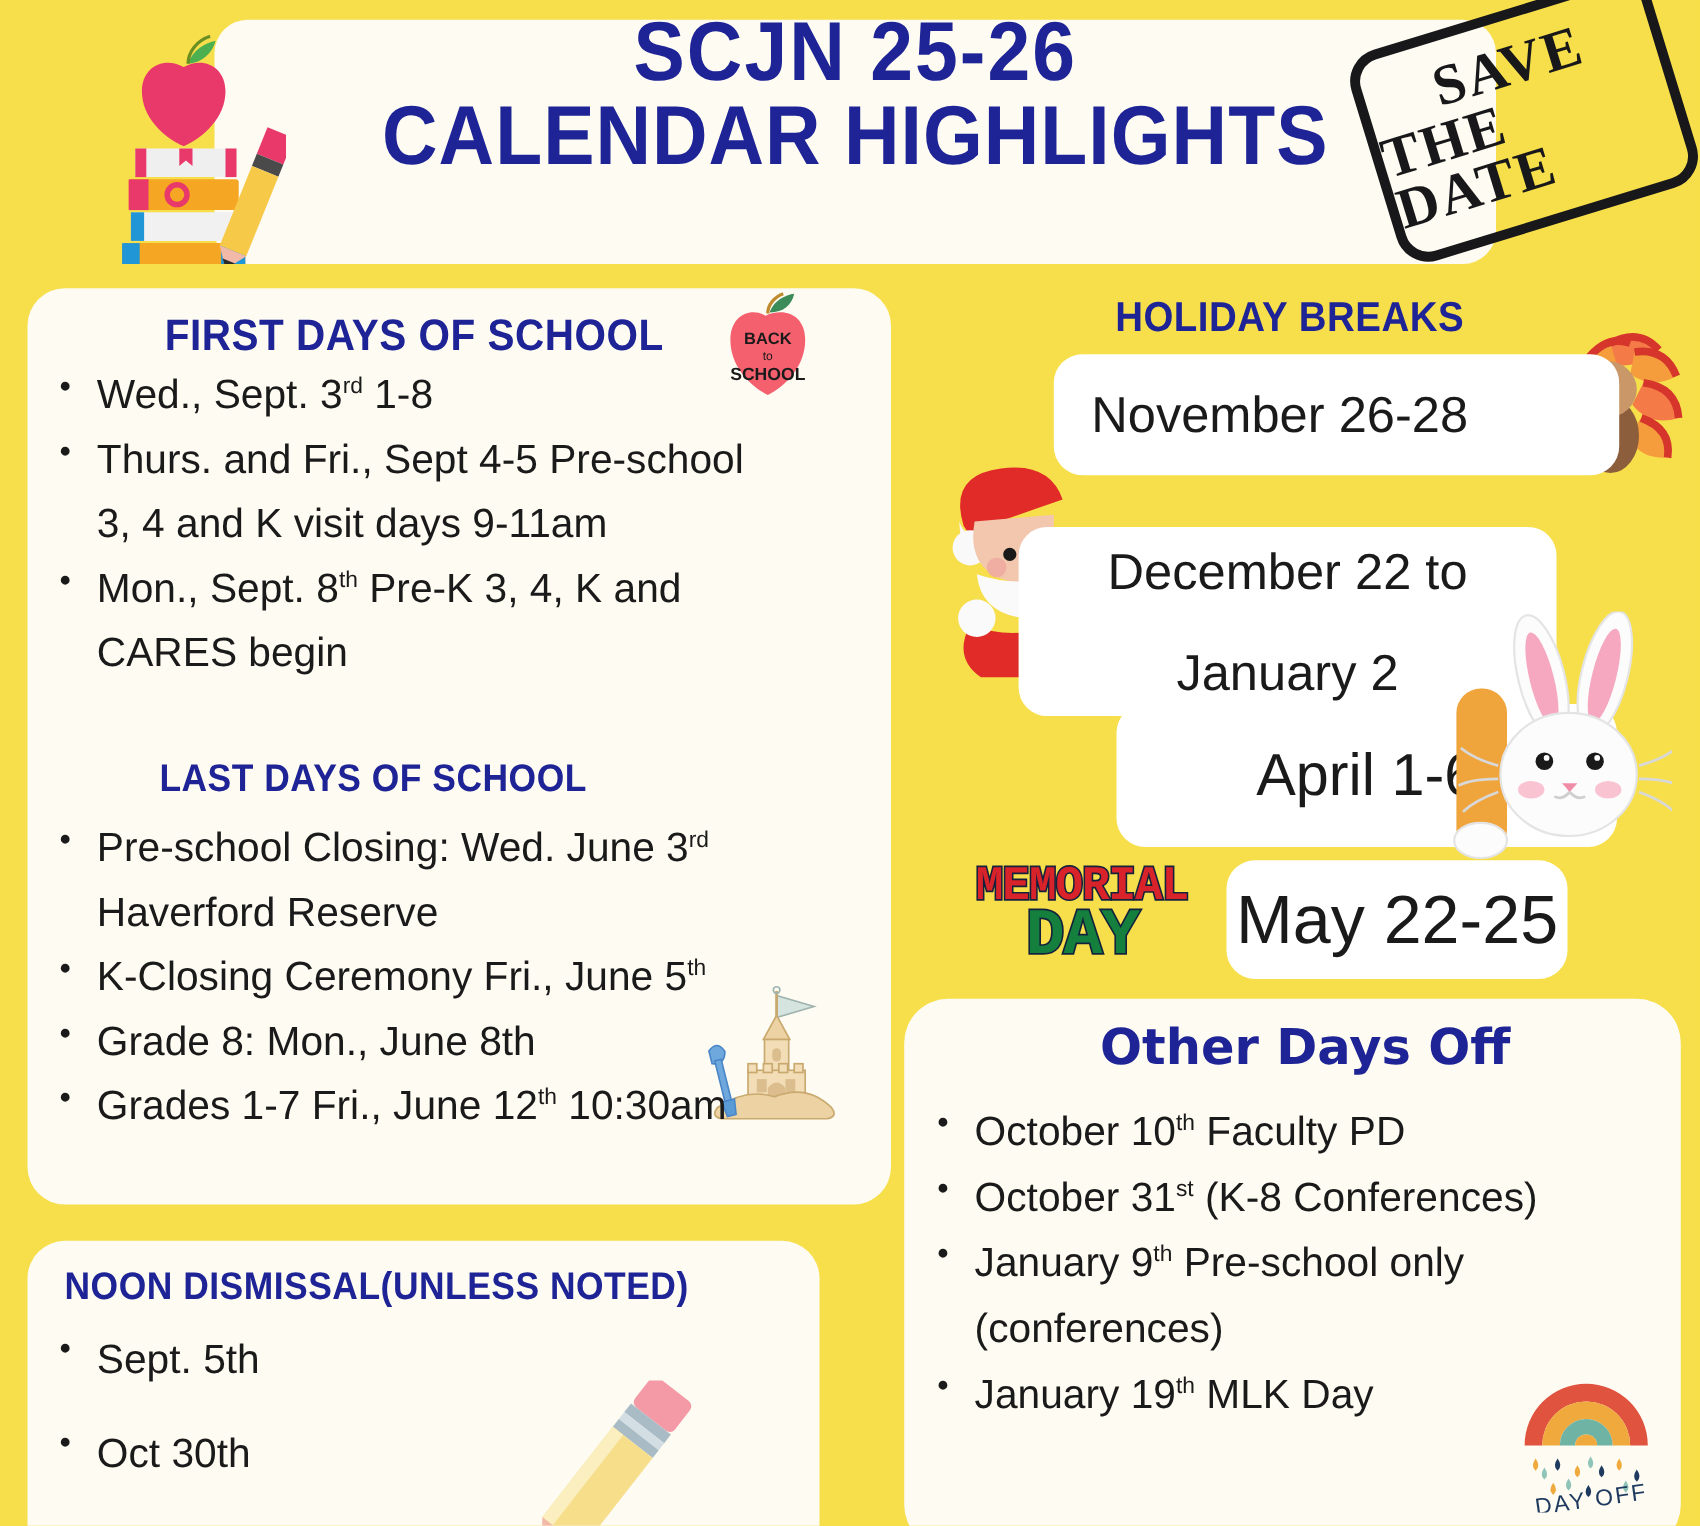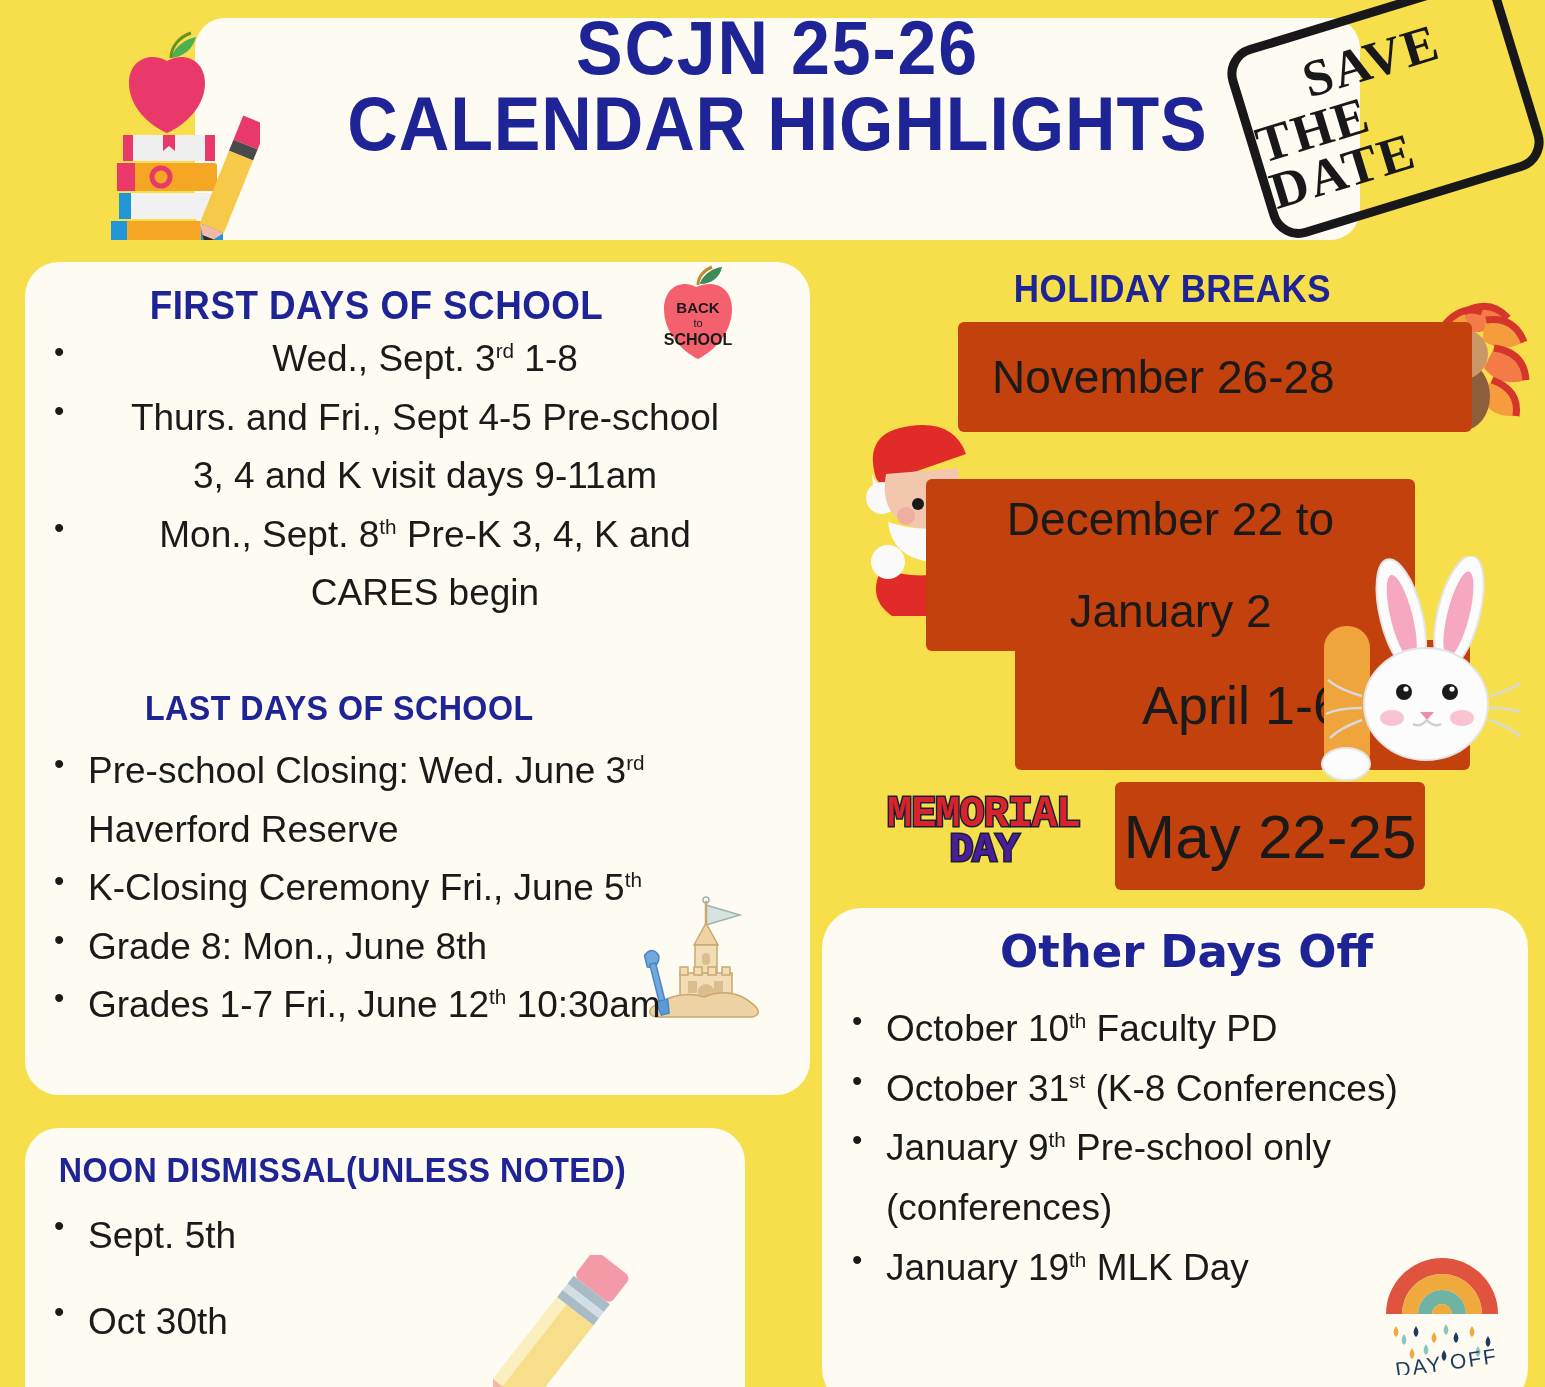--- a/index.html
+++ b/index.html
@@ -97,46 +97,46 @@
   #save-the-date .l2 { font-size: 52px; letter-spacing: 2px; }
 
   
   #left-card-main { left: 25px; top: 262px; width: 785px; height: 833px; }
   #left-card-noon { left: 25px; top: 1128px; width: 720px; height: 300px; }
 
   #hdg-first { position:absolute; left: 130px; top: 283px; font-size: 40px; }
   #hdg-last  { position:absolute; left: 128px; top: 688px; font-size: 35px; }
   #hdg-noon  { position:absolute; left: 34px;  top: 1150px; font-size: 35px; }
 
-  #list-first { position: absolute; left: 42px; top: 333px; width: 720px; font-size: 37px; line-height: 1.42; text-align: center; }
+  #list-first { position: absolute; left: 42px; top: 333px; width: 720px; font-size: 37px; line-height: 1.42; }
   #list-last  { position: absolute; left: 42px; top: 745px; width: 730px; font-size: 37px; line-height: 1.42; }
   #list-noon  { position: absolute; left: 42px; top: 1196px; width: 560px; font-size: 37px; line-height: 2.15; }
 
   
   #hdg-holiday { position:absolute; left: 1000px; top: 268px; font-size: 38px; }
 
-  .pill { position: absolute; background:#c2410c; border-radius: 6px;
+  .pill { position: absolute; background:#ffffff; border-radius: 26px;
           display:flex; align-items:center;
           color:#1A1A1A; font-weight: 300; font-family:"Liberation Sans", sans-serif; }
 
   #pill-nov { left: 958px; top: 322px; width: 480px; height: 110px; font-size: 46px; padding-left: 34px; }
   #pill-dec { left: 926px; top: 448px; width: 489px; height: 172px; font-size: 46px;
               flex-direction: column; justify-content: center; align-items: center; text-align:left; line-height: 2.0; margin-top: 31px; }
   #pill-apr { left: 1015px; top: 640px; width: 455px; height: 130px; font-size: 54px;
               justify-content: center; }
   #pill-may { left: 1115px; top: 782px; width: 310px; height: 108px; font-size: 62px;
               justify-content: center; }
 
   #memorial-day { position: absolute; left: 855px; top: 780px; width: 258px; height: 105px;
                   display:flex; flex-direction:column; align-items:center; justify-content:center;
                   font-family:Liberation Mono, monospace; font-weight: bold; line-height: 0.86; }
   #memorial-day .md1 { font-size: 44px; letter-spacing:-1px;
       color:#D8232A; -webkit-text-stroke: 3px #14213D; paint-order: stroke fill; transform: scaleX(0.95);}
-  #memorial-day .md2 { font-size: 40px; letter-spacing:-1px;
-      color:#4c1d95; -webkit-text-stroke: 3px #14213D; paint-order: stroke fill; }
+  #memorial-day .md2 { font-size: 59px; letter-spacing:-1px;
+      color:#15803d; -webkit-text-stroke: 3px #14213D; paint-order: stroke fill; }
 
   #right-card-other { left: 822px; top: 908px; width: 706px; height: 500px; border-radius: 40px;}
   #hdg-other { position:absolute; left: 1000px; top: 925px; font-size: 45px; }
   #list-other { position: absolute; left: 840px; top: 1002px; width: 690px; font-size: 37px; line-height: 1.45; }
 
   
   .deco { position: absolute; }
 </style>
 </head>
 <body>

